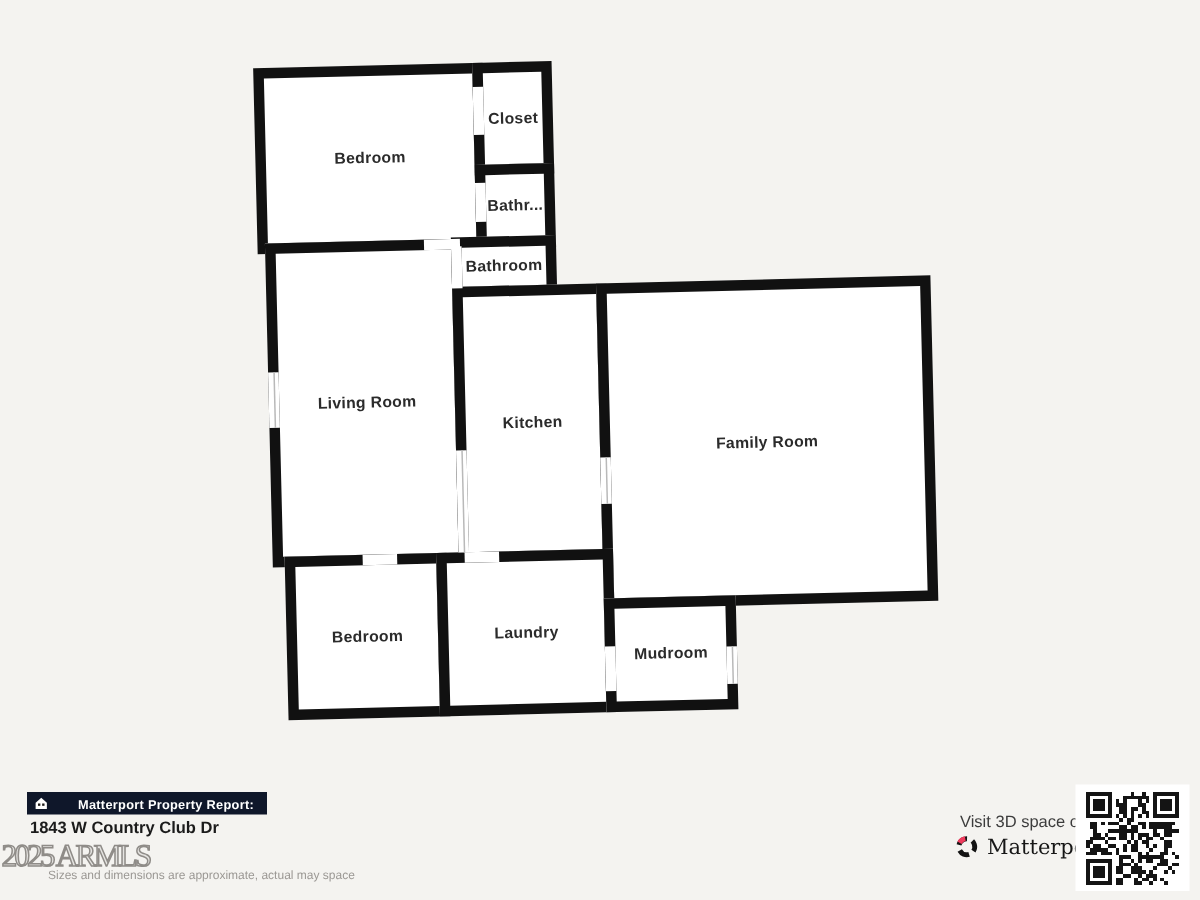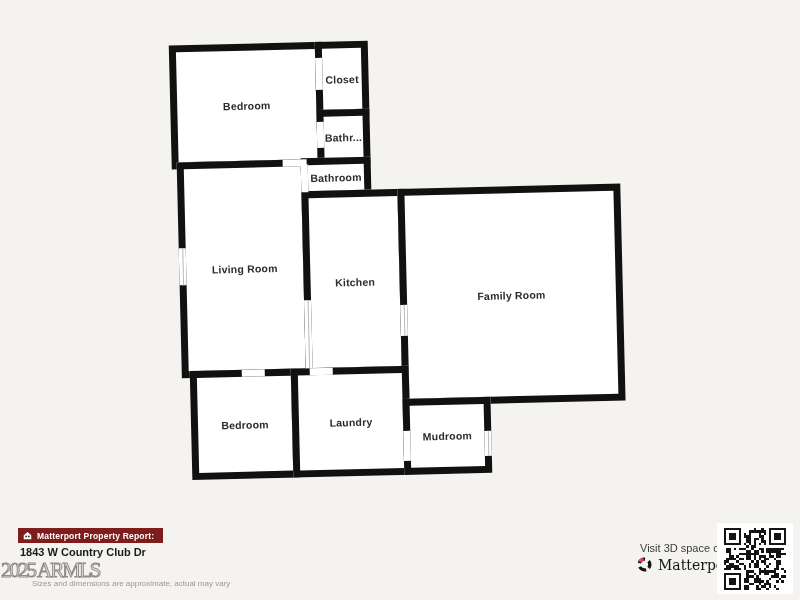--- a/index.html
+++ b/index.html
@@ -23,22 +23,22 @@
     white-space:nowrap;
   }
   .opening{position:absolute;background:#ffffff;}
   .opening.win-v::after{
     content:"";position:absolute;left:50%;top:0;bottom:0;width:1px;
     background:#b9b9b9;transform:translateX(-.5px);
   }
   
   .badge{
     position:absolute;left:18px;top:528px;height:15px;
-    display:inline-flex;align-items:center;gap:5px;
-    background:#7f1d1d;color:#ffffff;padding:0 9px 0 5px;
+    display:inline-flex;align-items:center;gap:20px;
+    background:#0f172a;color:#ffffff;padding:0 9px 0 5px;
   }
   .badge-text{font-size:8.5px;font-weight:bold;letter-spacing:.2px;white-space:nowrap;}
   .badge-icon{width:9px;height:9px;display:block;}
   .address{
     position:absolute;left:20px;top:546px;
     font-size:11px;font-weight:bold;color:#1b1b1b;white-space:nowrap;
   }
   .watermark{
     position:absolute;left:1px;top:560px;
     font-family:Liberation Serif, serif;
@@ -122,21 +122,21 @@
   <svg class="badge-icon" viewBox="0 0 12 12" aria-hidden="true">
     <path d="M1 5.6 L6 1.2 L11 5.6 L11 11 L1 11 Z" fill="#ffffff"></path>
     <rect x="3.1" y="6.2" width="2.1" height="2.1" fill="#1d1b1a"></rect>
     <rect x="6.8" y="6.2" width="2.1" height="2.1" fill="#1d1b1a"></rect>
   </svg>
   <span class="badge-text">Matterport Property Report:</span>
 </div>
 
 <div class="address">1843 W Country Club Dr</div>
 <div class="watermark">2025 ARMLS</div>
-<div class="disclaimer">Sizes and dimensions are approximate, actual may vary</div>
+<div class="disclaimer">Sizes and dimensions are approximate, actual may space</div>
 
 <div class="visit">Visit 3D space on</div>
 
 <div class="brand-row">
   <svg class="brand-logo" viewBox="0 0 24 24" aria-hidden="true">
     <g fill="none" stroke-linecap="butt">
       <circle cx="12" cy="12" r="7.5" stroke="#141414" stroke-width="4.6" stroke-dasharray="10.2 5.5" transform="rotate(73 12 12)"></circle>
       <path d="M 5.2 8.2 A 7.8 7.8 0 0 1 10.6 4.3" stroke="#ef3b5d" stroke-width="4.6"></path>
     </g>
   </svg>

